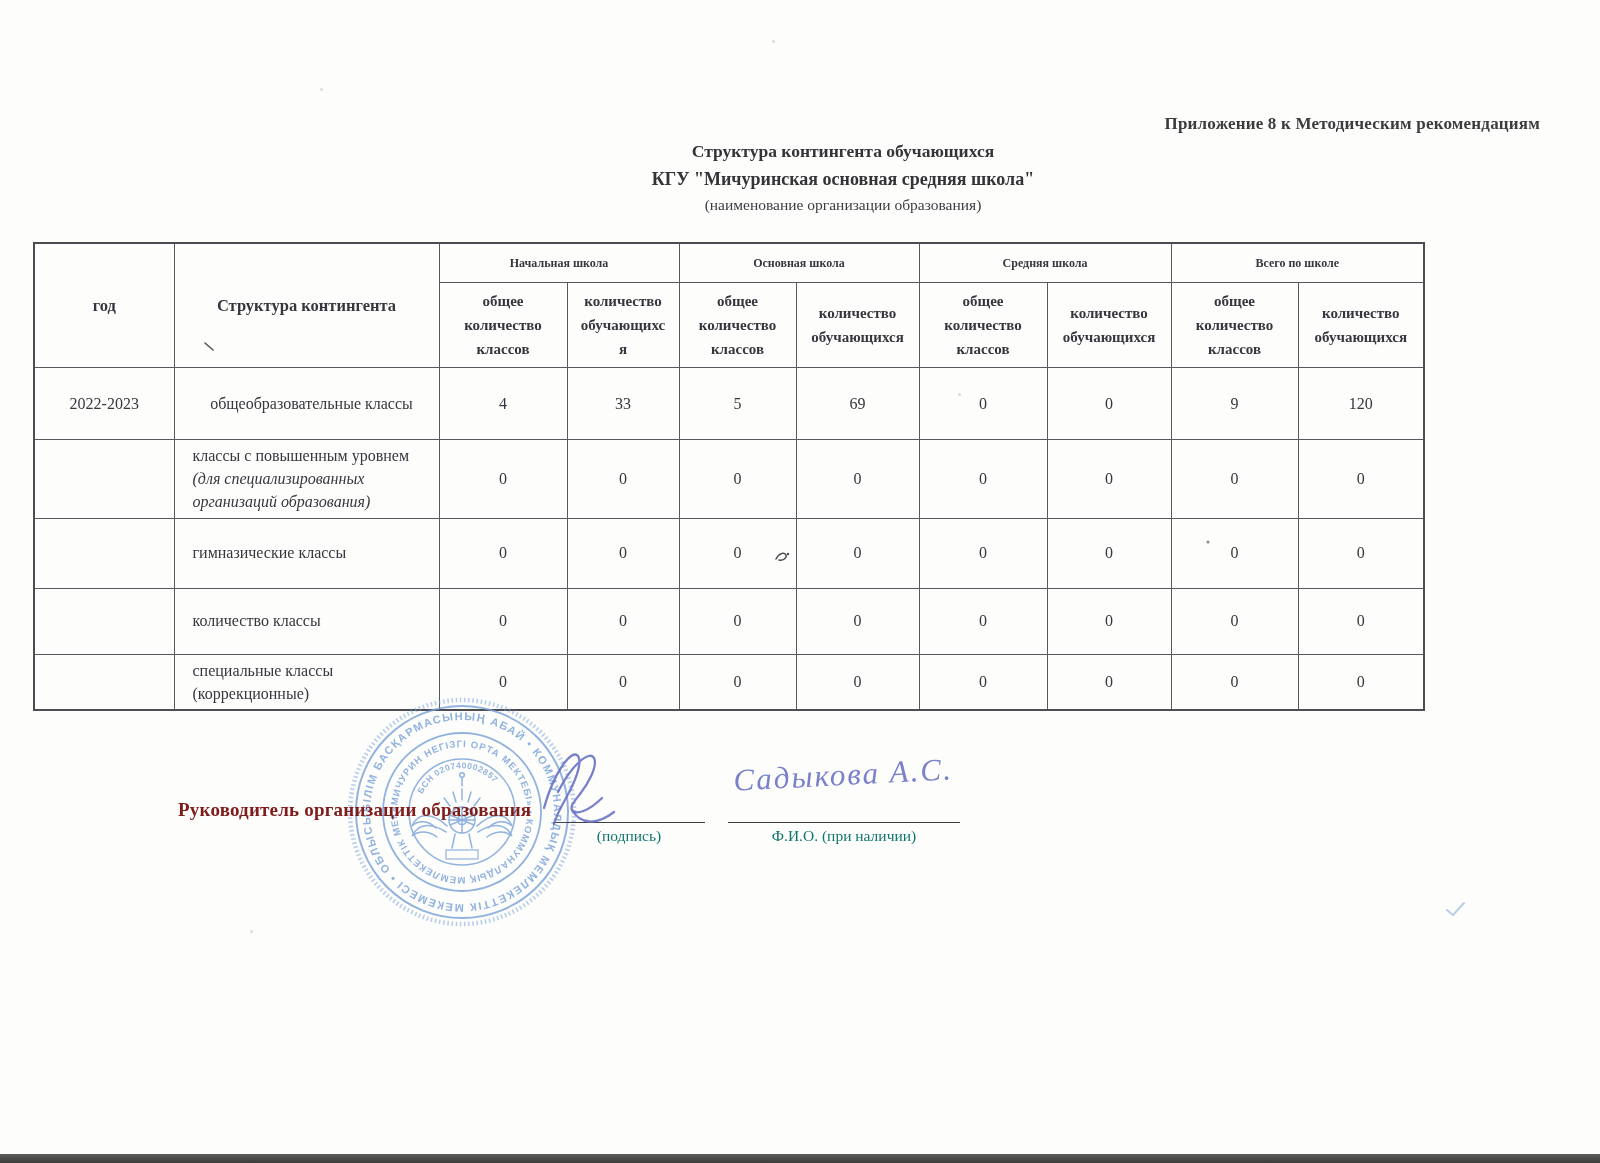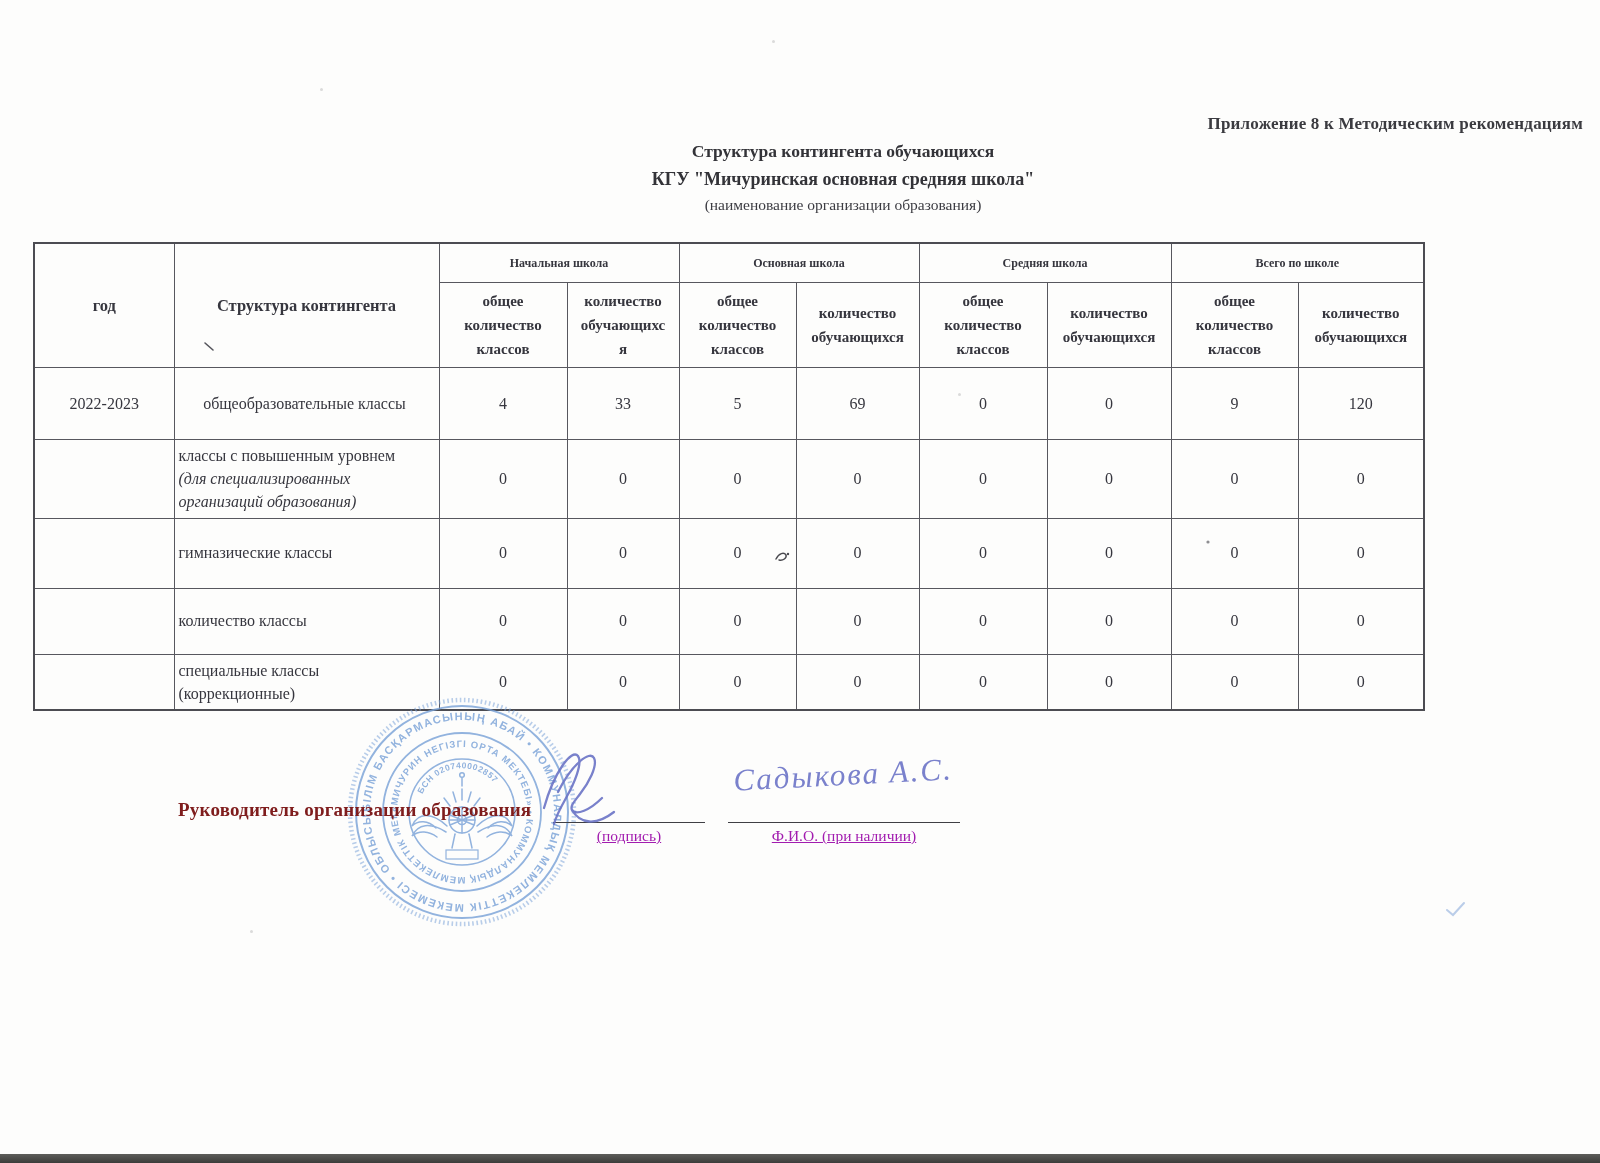--- a/index.html
+++ b/index.html
@@ -5,21 +5,21 @@
   html,body{margin:0;padding:0;}
   body{
     width:1600px;height:1163px;position:relative;overflow:hidden;
     background:#fdfdfc;
     font-family:"Liberation Serif","DejaVu Serif",serif;
     color:#33333a;
   }
   
   .appendix{
     position:absolute;top:114px;left:0;width:1540px;text-align:right;
-    font-weight:bold;font-size:17px;color:#3b3b40;letter-spacing:.2px;margin-left:43px;
+    font-weight:bold;font-size:17px;color:#3b3b40;letter-spacing:.2px;
   }
   .title-block{position:absolute;top:141px;left:43px;width:1600px;text-align:center;}
   .doc-title{font-size:17.5px;font-weight:bold;color:#333338;}
   .doc-school{font-size:18px;font-weight:bold;margin-top:7px;color:#333338;}
   .doc-caption{font-size:15.5px;margin-top:6px;color:#3c3c42;}
   
   table.doc-table{
     position:absolute;left:33px;top:242px;width:1390px;
     border-collapse:collapse;table-layout:fixed;
     border:2px solid #4c4c52;
@@ -34,30 +34,30 @@
   tr.h1 th.group{height:34px;font-size:12px;}
   th.span-head{font-size:16.5px;}
   tr.h2 th.sub{height:80px;font-size:15px;line-height:1.6;white-space:pre-line;font-weight:bold;}
   .doc-table tbody td{font-size:16px;}
   .doc-table tbody tr:nth-child(1){height:72px;}
   .doc-table tbody tr:nth-child(2){height:78px;}
   .doc-table tbody tr:nth-child(3){height:70px;}
   .doc-table tbody tr:nth-child(4){height:66px;}
   .doc-table tbody tr:nth-child(5){height:52px;}
   td.year{text-align:center;font-size:17px;}
-  td.structure{text-align:left;padding:4px 8px 4px 4px;line-height:1.45;}
+  td.structure{text-align:left;padding:4px 8px 4px 18px;line-height:1.45;}
   td.structure.center{text-align:center;}
   td.structure .note{font-style:italic;display:block;}
   td.val{text-align:center;}
   
   .director-label{position:absolute;left:178px;top:799px;font-weight:bold;font-size:19px;color:#7f1d1d;z-index:3;letter-spacing:.2px;}
   .sig-line{position:absolute;border-bottom:1.6px solid #3f3f44;height:0;z-index:2;}
   .line1{left:553px;top:822px;width:152px;}
   .line2{left:728px;top:822px;width:232px;}
-  .sig-caption{position:absolute;text-align:center;font-size:15.5px;color:#a21caf;z-index:3;text-decoration:underline;}
+  .sig-caption{position:absolute;text-align:center;font-size:15.5px;color:#0f766e;z-index:3;}
   .cap1{left:553px;top:827px;width:152px;}
   .cap2{left:728px;top:827px;width:232px;}
   .handwritten-name{
     position:absolute;left:678px;top:757px;width:330px;text-align:center;
     font-style:italic;font-size:31px;color:#6f77c8;letter-spacing:2px;
     transform:rotate(-3deg);z-index:4;opacity:.92;
   }
   .sig-squiggle{position:absolute;left:528px;top:740px;z-index:4;}
   .stamp{position:absolute;left:340px;top:690px;z-index:1;opacity:.82;}
   

